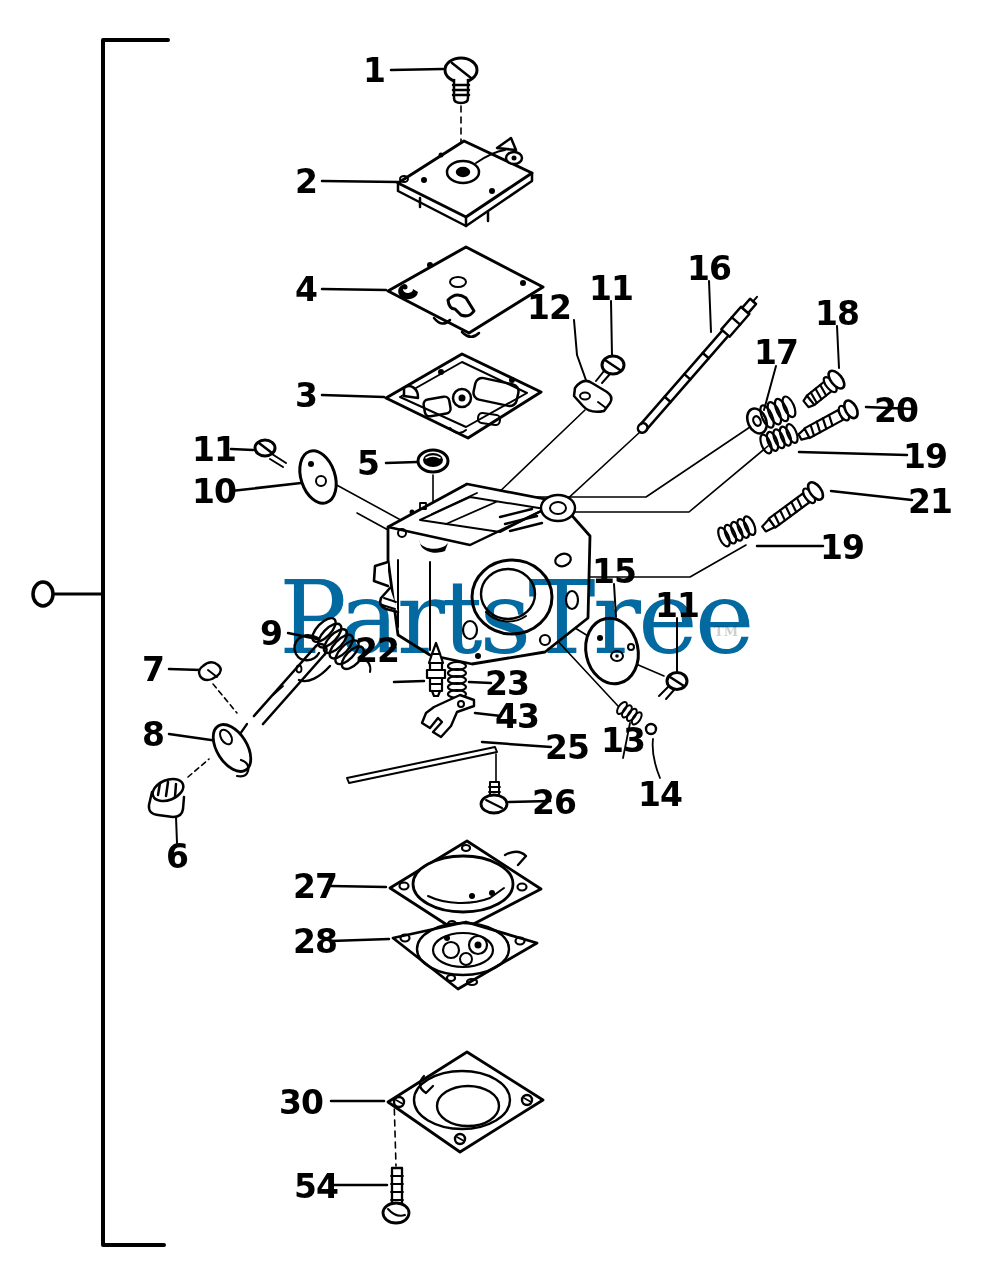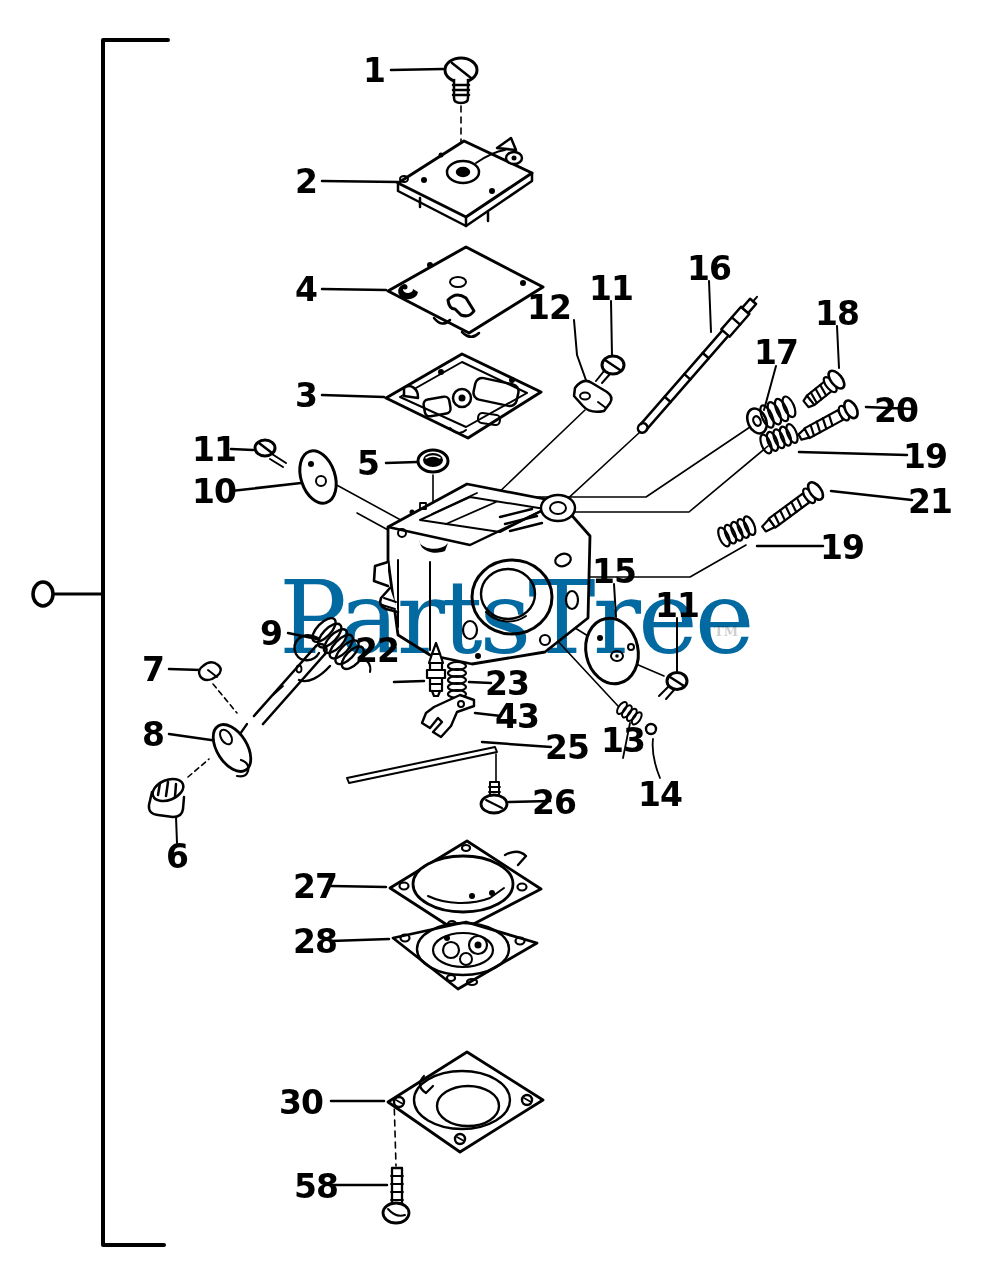--- a/index.html
+++ b/index.html
@@ -449,15 +449,15 @@
 <div class="lbl" style="left:517px;top:716px">43</div>
 <div class="lbl" style="left:153px;top:734px">8</div>
 <div class="lbl" style="left:567px;top:747px">25</div>
 <div class="lbl" style="left:623px;top:740px">13</div>
 <div class="lbl" style="left:660px;top:794px">14</div>
 <div class="lbl" style="left:554px;top:802px">26</div>
 <div class="lbl" style="left:177px;top:856px">6</div>
 <div class="lbl" style="left:315px;top:886px">27</div>
 <div class="lbl" style="left:315px;top:941px">28</div>
 <div class="lbl" style="left:301px;top:1102px">30</div>
-<div class="lbl" style="left:316px;top:1186px">58</div>
+<div class="lbl" style="left:316px;top:1186px">54</div>
 
 </div>
 
 </body></html>

